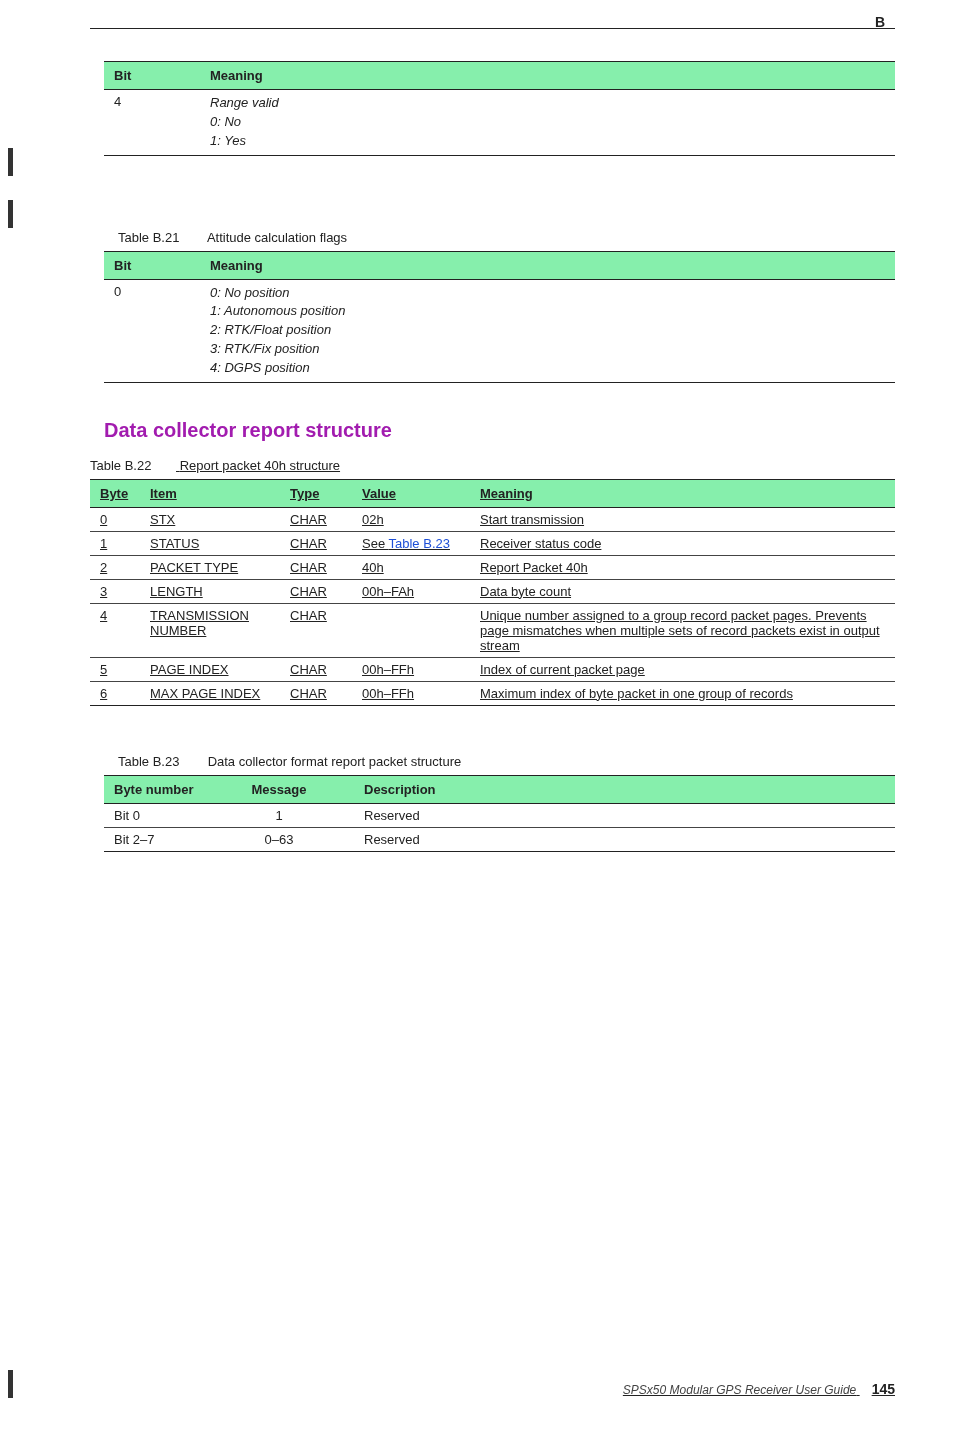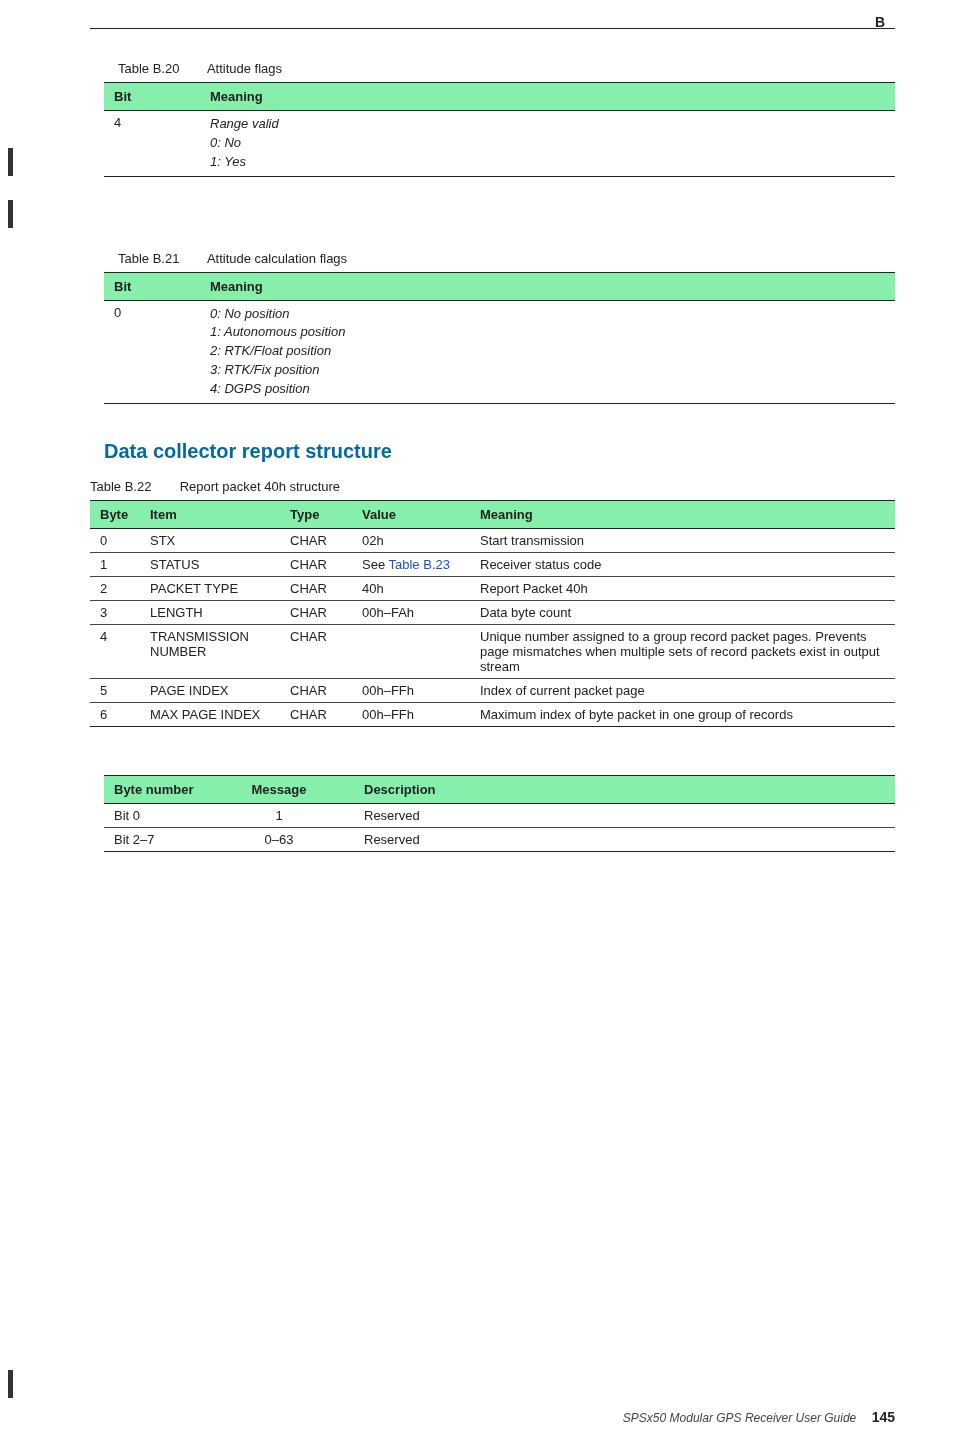--- a/index.html
+++ b/index.html
@@ -60,31 +60,32 @@
     vertical-align: top;
   }
   tbody td {
     padding: 4px 10px;
     vertical-align: top;
     border-bottom: 1px solid #444;
   }
   tbody tr:last-child td { border-bottom: 1.5px solid #222; }
   .multiline div { line-height: 1.45; font-style: italic; }
   .section-heading {
-    color: #0369a1;
+    color: #a21caf;
     font-weight: bold;
     font-size: 20px;
     margin: 36px 0 16px 14px;
   }
   .link-ref { color: #1d4fd7; }
   .footer {
     position: absolute;
-    bottom: 12px;
+    bottom: 40px;
     right: 80px;
     font-size: 12px;
+    text-decoration: underline;
   }
   .footer .title-part { font-style: italic; color: #444; }
   .footer .page-num { font-weight: bold; margin-left: 12px; font-size: 14px; color:#222;}
   
   .tbl-2col td.col1 { width: 96px; }
   .tbl-5col td.c1 { width: 50px; }
   .tbl-5col td.c2 { width: 140px; }
   .tbl-5col td.c3 { width: 72px; }
   .tbl-5col td.c4 { width: 118px; }
   .tbl-3col td.d1 { width: 100px; }
@@ -96,24 +97,20 @@
 
 <div class="page">
   <div class="appendix-letter">B</div>
   <div class="top-rule"></div>
 
   <div class="side-marks"></div>
   <div class="side-marks b"></div>
   <div class="side-marks c"></div>
 
   <div class="table-block indent-left">
-    <div class="table-caption">
-      <span class="cap-num">Table B.20</span>
-      <span>Attitude flags</span>
-    </div>
     <table class="tbl-2col">
       <thead>
         <tr>
           <td class="col1">Bit</td>
           <td>Meaning</td>
         </tr>
       </thead>
       <tbody>
         <tr>
           <td class="col1">4</td>
@@ -149,21 +146,21 @@
             <div>3: RTK/Fix position</div>
             <div>4: DGPS position</div>
           </td>
         </tr>
       </tbody>
     </table>
   </div>
 
   <div class="section-heading">Data collector report structure</div>
 
-  <div class="table-block" style="margin-top:16px;">
+  <div class="table-block" style="margin-top:16px;text-decoration:underline;">
     <div class="table-caption" style="padding-left:0">
       <span class="cap-num">Table B.22</span>
       <span>Report packet 40h structure</span>
     </div>
     <table class="tbl-5col">
       <thead>
         <tr>
           <td class="c1">Byte</td>
           <td class="c2">Item</td>
           <td class="c3">Type</td>
@@ -221,20 +218,24 @@
           <td class="c2">MAX PAGE INDEX</td>
           <td class="c3">CHAR</td>
           <td class="c4">00h–FFh</td>
           <td>Maximum index of byte packet in one group of records</td>
         </tr>
       </tbody>
     </table>
   </div>
 
   <div class="table-block indent-left" style="margin-top:48px;">
+    <div class="table-caption">
+      <span class="cap-num">Table B.23</span>
+      <span>Data collector format report packet structure</span>
+    </div>
     <table class="tbl-3col">
       <thead>
         <tr>
           <td class="d1">Byte number</td>
           <td class="d2">Message</td>
           <td>Description</td>
         </tr>
       </thead>
       <tbody>
         <tr>

